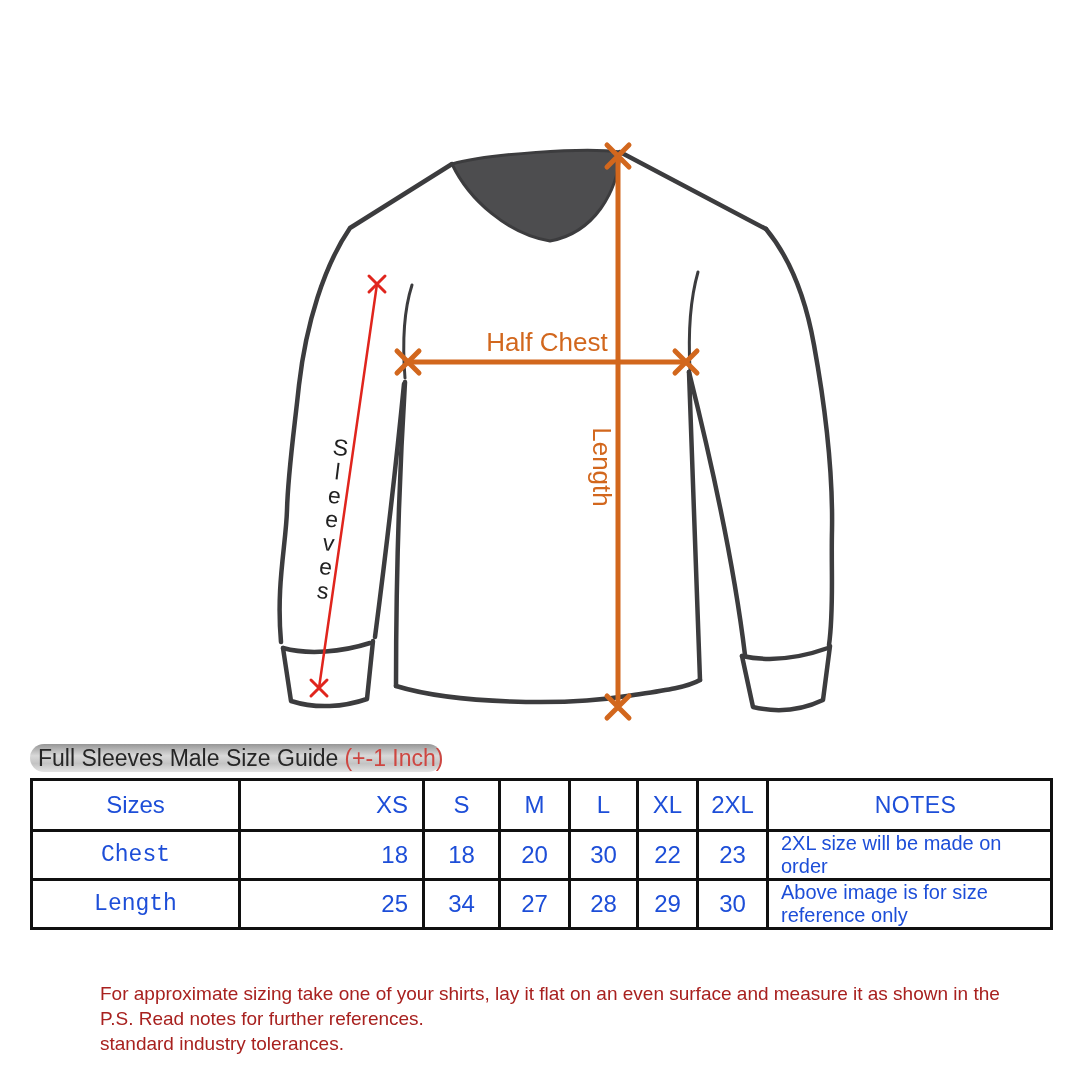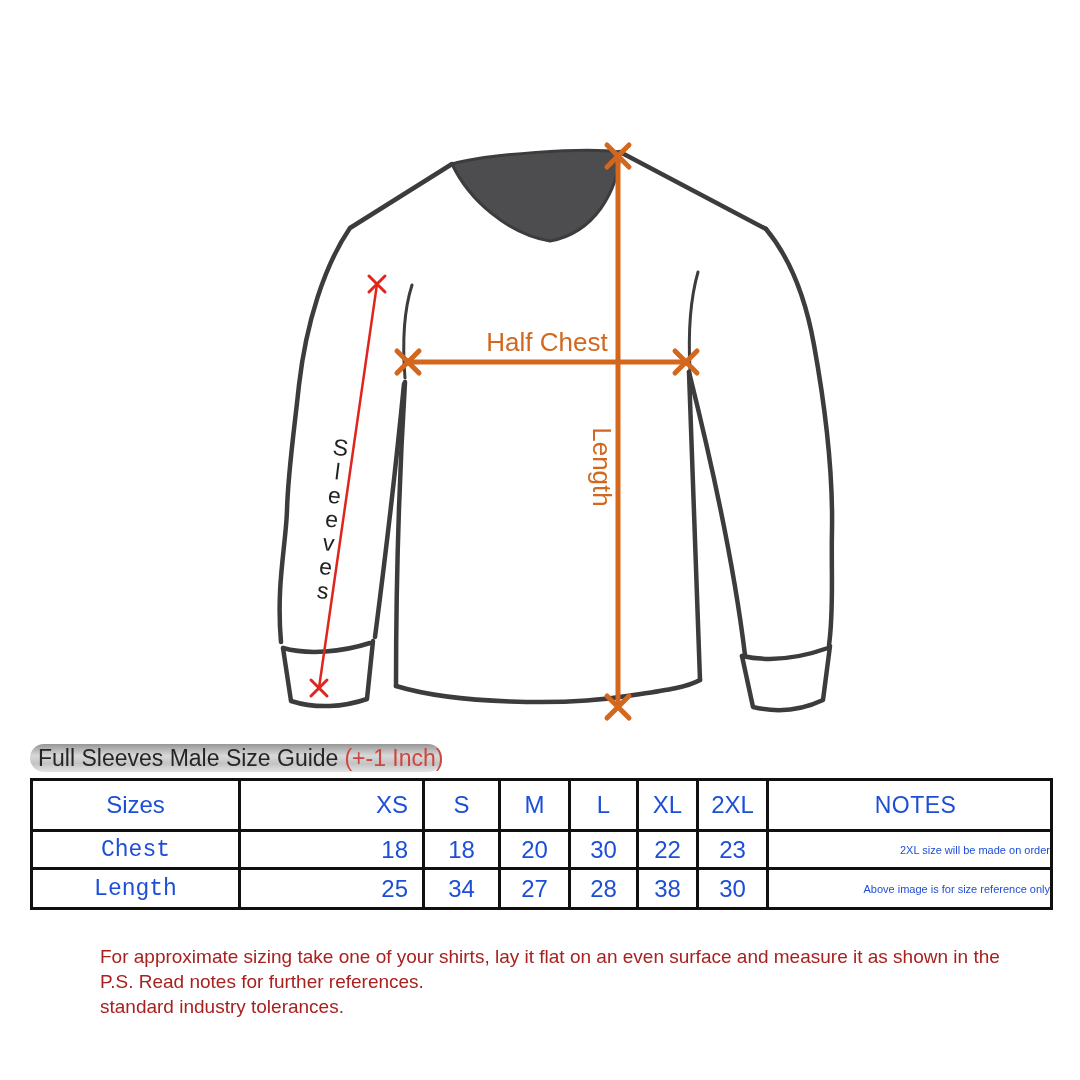--- a/index.html
+++ b/index.html
@@ -27,25 +27,25 @@
   .size-table td{border:3px solid #101010;padding:0;vertical-align:middle;color:#1d4ed8;}
   .size-table tr.hdr-row{height:51px;}
   .size-table tr.r0{height:38px;}
   .size-table tr.r1{height:40px;}
   .size-table tr.r2{height:38px;}
   .c-sizes{text-align:center;font-size:24px;}
   .c-xs{text-align:right;padding-right:14px !important;font-size:24px;}
   .c-mid{text-align:center;font-size:24px;}
   .c-notes-hdr{color:#b2544f;font-size:23px;text-align:center;padding-left:12px !important;letter-spacing:.5px;}
   .c-rowlbl{text-align:center;font-size:23px;font-family:Liberation Mono, monospace;}
-  .c-note{font-size:11px;text-align:right;padding-left:12px !important;color:#151515;}
+  .c-note{font-size:20px;text-align:left;padding-left:12px !important;color:#151515;}
 
   
   .footer{
-    position:absolute;left:100px;top:944px;width:960px;
+    position:absolute;left:100px;top:981px;width:960px;
     font-size:19px;line-height:25px;color:#a8211f;
   }
 </style>
 </head>
 <body>
 
 <div class="canvas">
 
   <svg class="diagram" viewBox="0 0 1080 740" xmlns="http://www.w3.org/2000/svg">
 
@@ -138,21 +138,21 @@
         <td class="c-mid">22</td>
         <td class="c-mid">23</td>
         <td class="c-note">2XL size will be made on order</td>
       </tr>
       <tr class="r1">
         <td class="c-rowlbl">Length</td>
         <td class="c-xs">25</td>
         <td class="c-mid">34</td>
         <td class="c-mid">27</td>
         <td class="c-mid">28</td>
-        <td class="c-mid">38</td>
+        <td class="c-mid">29</td>
         <td class="c-mid">30</td>
         <td class="c-note">Above image is for size reference only</td>
       </tr>
     </tbody>
   </table>
 
   <div class="footer">
     <div>For approximate sizing take one of your shirts, lay it flat on an even surface and measure it as shown in the</div>
     <div>P.S. Read notes for further references.</div>
     <div>standard industry tolerances.</div>

